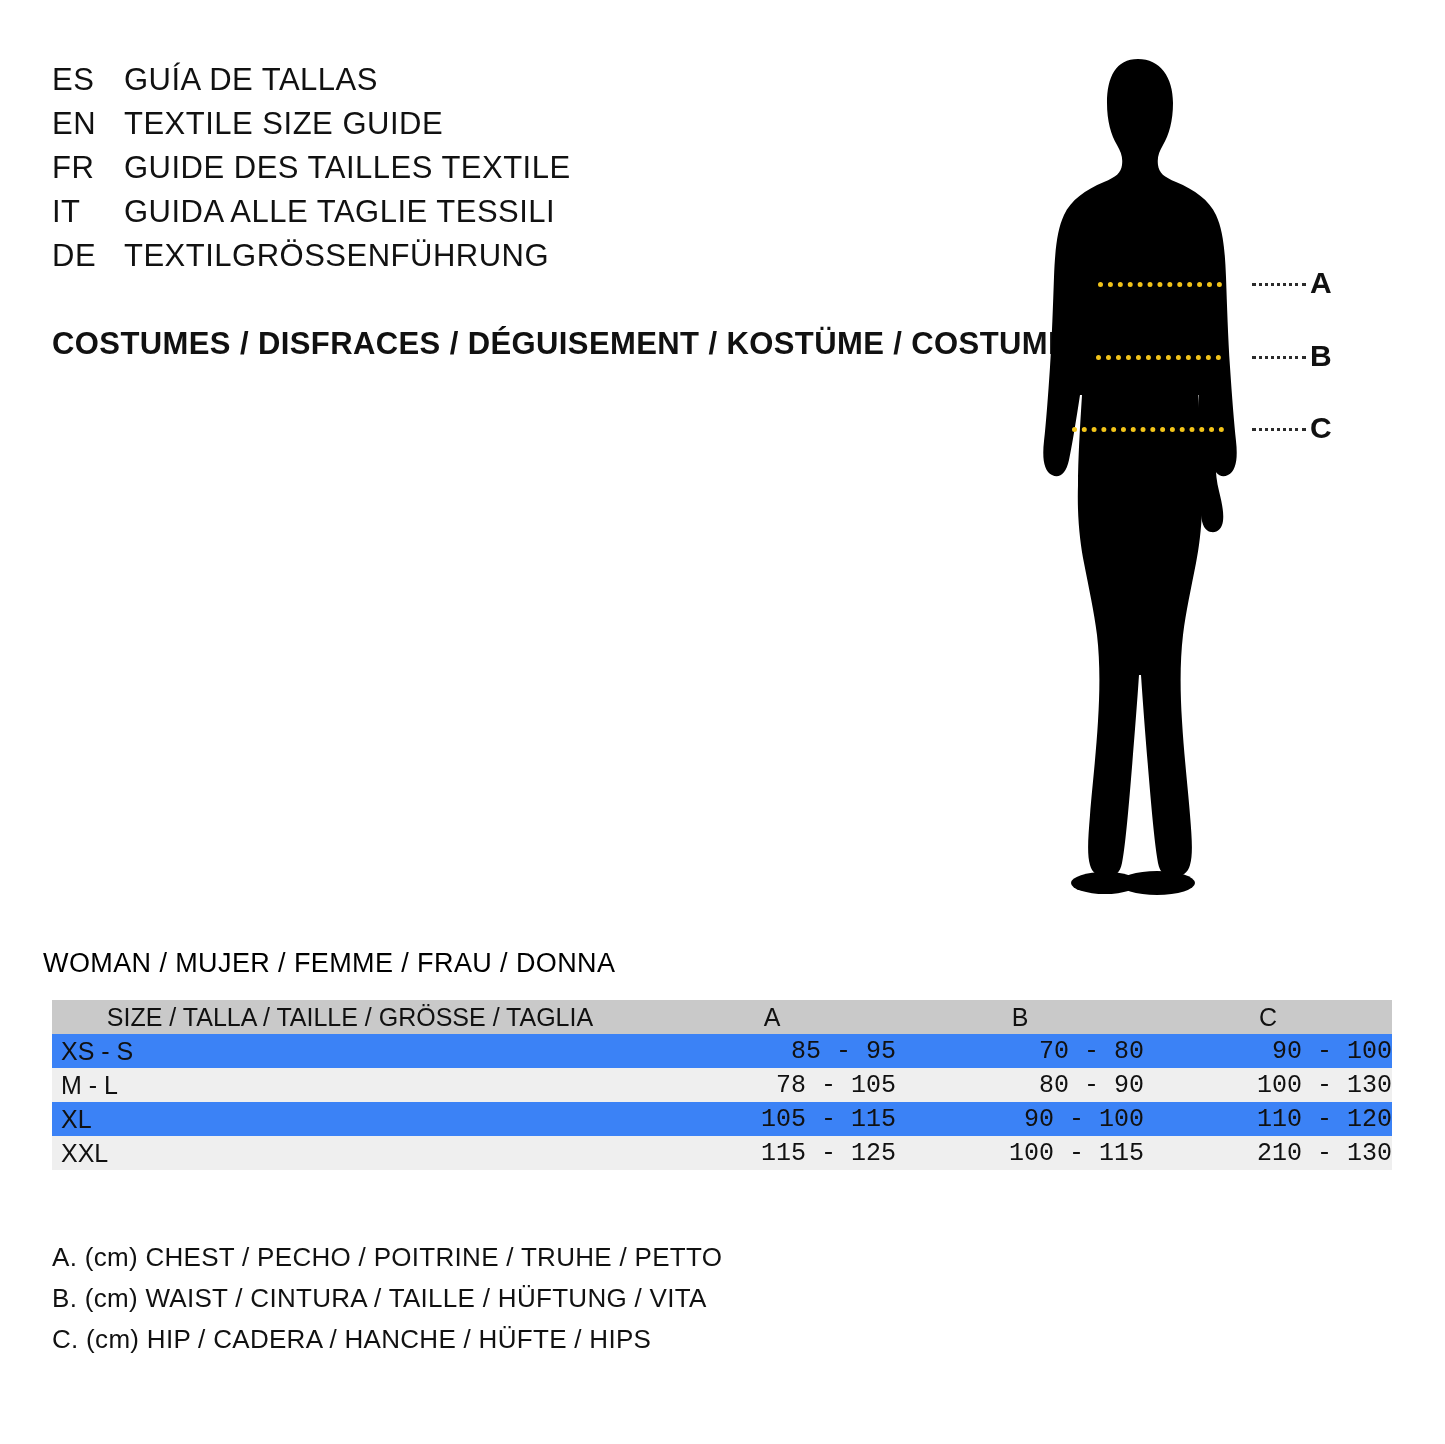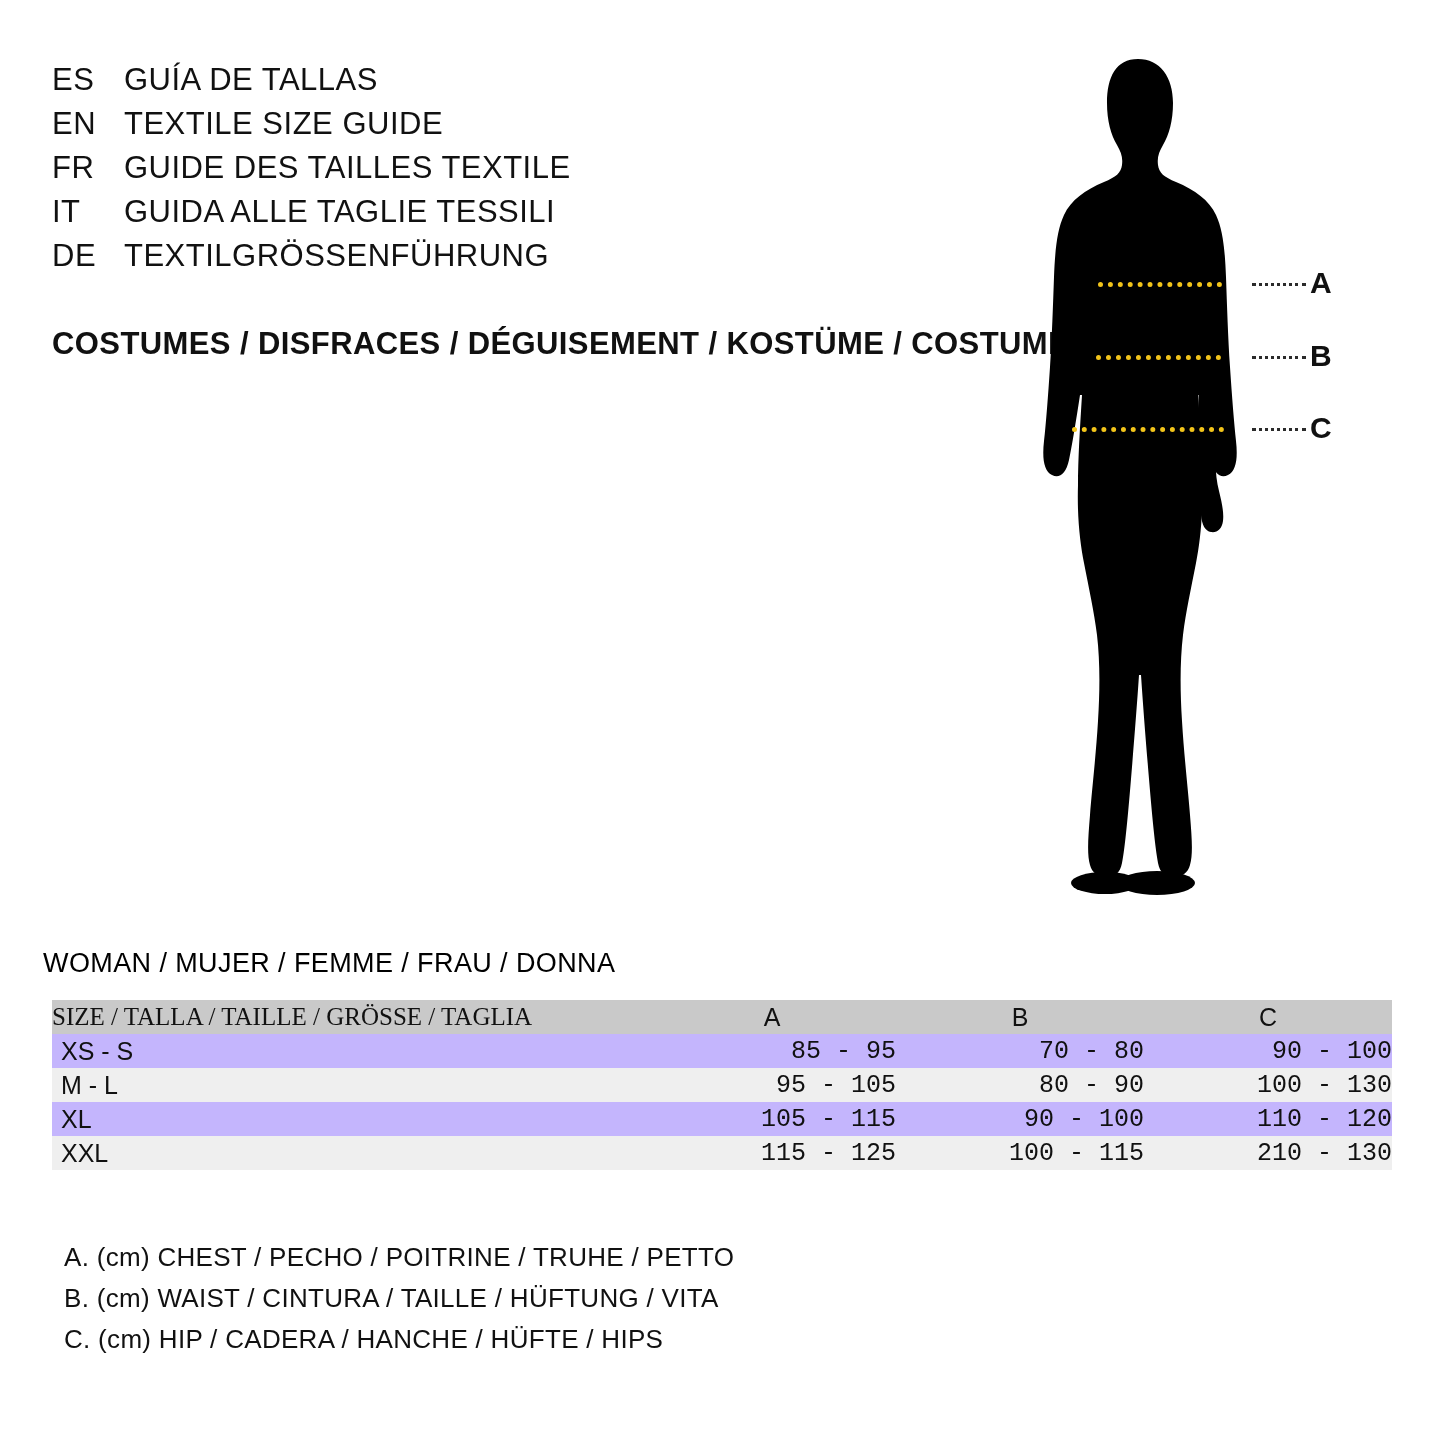--- a/index.html
+++ b/index.html
@@ -101,49 +101,48 @@
   table.size-table td {
     padding: 0;
     height: 34px;
     font-weight: normal;
     color: #111111;
   }
   thead tr {
     background: #c9c9c9;
   }
   thead th.size-col {
-    text-align: left;
+    text-align: center;
     padding-left: 0;
     width: 596px;
-    font-family: Liberation Serif, serif;
   }
   thead th.meas-col {
     text-align: center;
     width: 248px;
   }
   tbody tr.odd {
-    background: #c4b5fd;
+    background: #3b82f6;
   }
   tbody tr.even {
     background: #efefef;
     border-radius: 16px;
   }
   tbody td.size-col {
     text-align: left;
     padding-left: 9px;
   }
   tbody td.meas-col {
     text-align: right;
     font-family: Liberation Mono, monospace;
   }
 
   
   .legend {
     position: absolute;
-    left: 64px;
+    left: 52px;
     top: 1242px;
     width: 1100px;
   }
   .legend-row {
     font-size: 26px;
     height: 41px;
     letter-spacing: 0.3px;
     color: #111111;
   }
 </style>
@@ -271,21 +270,21 @@
   </thead>
   <tbody>
     <tr class="odd">
       <td class="size-col">XS - S</td>
       <td class="meas-col">85 - 95</td>
       <td class="meas-col">70 - 80</td>
       <td class="meas-col">90 - 100</td>
     </tr>
     <tr class="even">
       <td class="size-col">M - L</td>
-      <td class="meas-col">95 - 105</td>
+      <td class="meas-col">78 - 105</td>
       <td class="meas-col">80 - 90</td>
       <td class="meas-col">100 - 130</td>
     </tr>
     <tr class="odd">
       <td class="size-col">XL</td>
       <td class="meas-col">105 - 115</td>
       <td class="meas-col">90 - 100</td>
       <td class="meas-col">110 - 120</td>
     </tr>
     <tr class="even">

